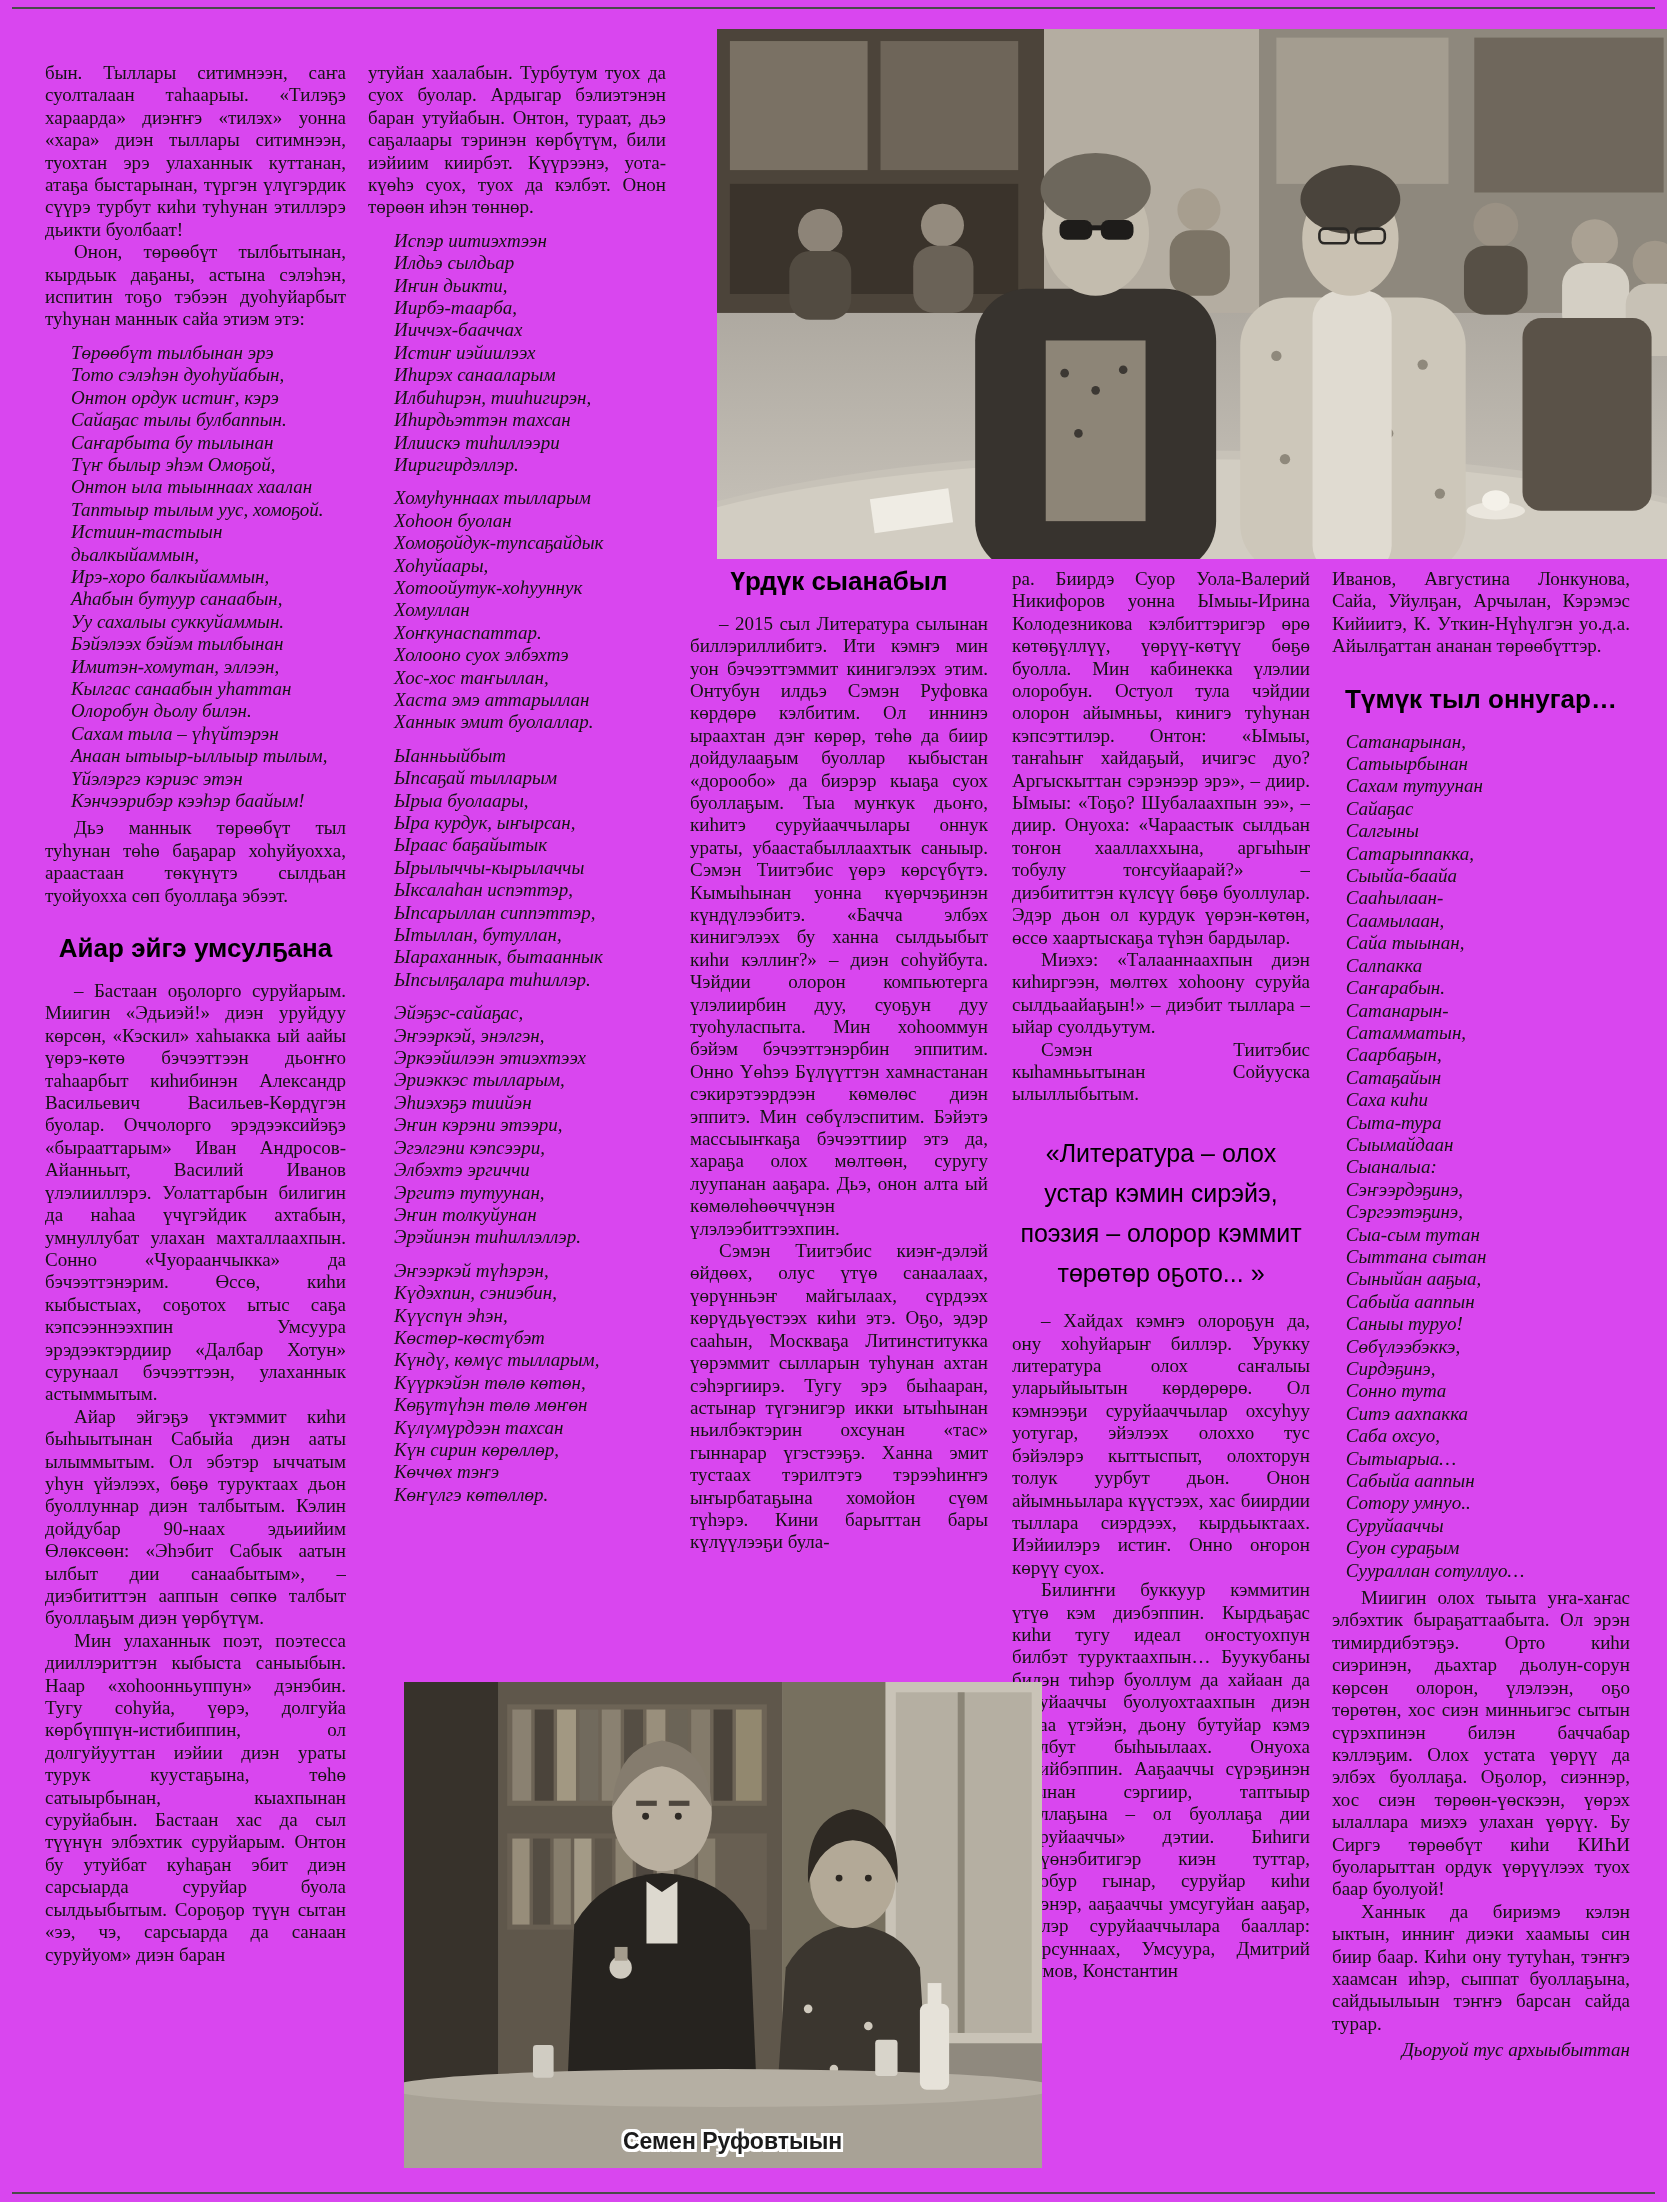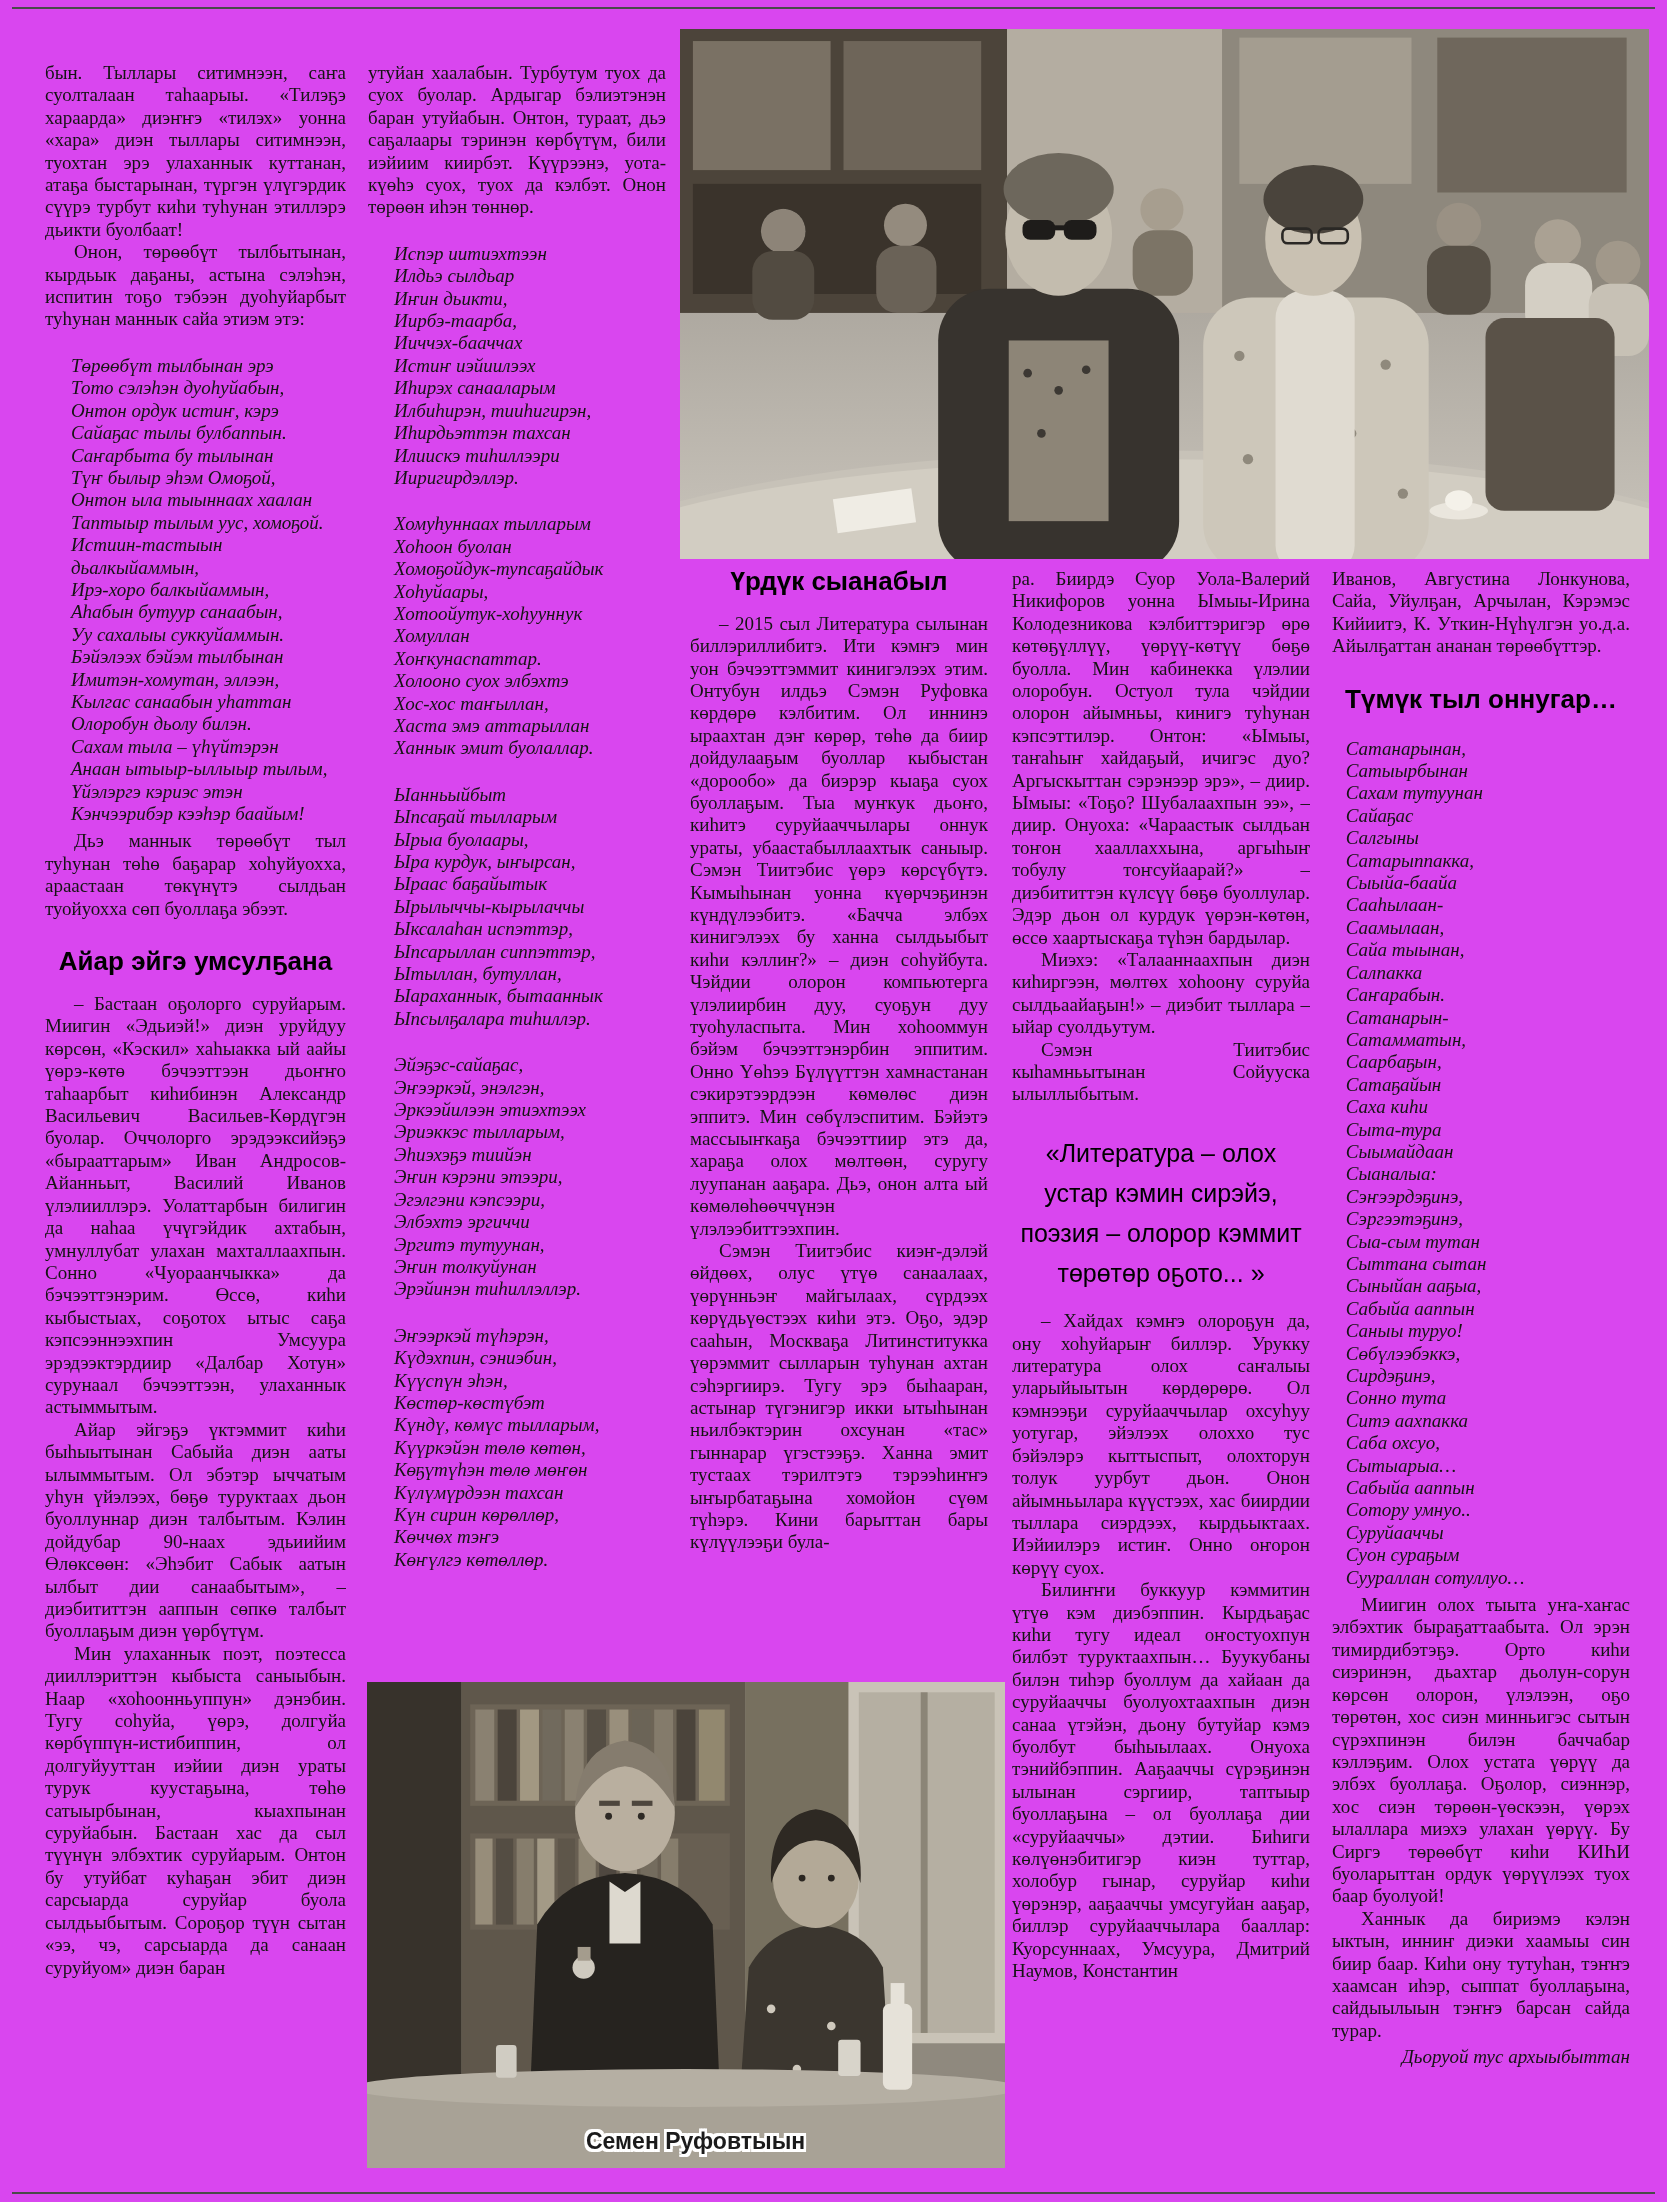--- a/index.html
+++ b/index.html
@@ -9,31 +9,31 @@
   .rule.top{top:6.9px;}
   .rule.bottom{top:2192px;}
   .col{position:absolute;text-align:justify;font-size:19px;line-height:22.4px;overflow:hidden;}
   #c1{left:45px;top:62px;width:301px;height:2125px;}
   #c2{left:368px;top:62px;width:298px;height:1609px;}
   #c3{left:690px;top:564px;width:298px;height:1118px;}
   #c4{left:1012px;top:568px;width:298px;height:1630px;}
   #c5{left:1332px;top:568px;width:298px;height:1630px;}
   .para{margin:0;text-indent:29px;}
   .noindent{text-indent:0;}
-  .poem{margin:24px 0 0 26px;font-style:italic;text-align:left;}
+  .poem{margin:11px 0 0 26px;font-style:italic;text-align:left;}
   #c5 .poem{margin-left:13.8px;}
   .poem + .para, .poem + .heading{margin-top:5px;}
   .poem-line{display:block;}
   .heading{font-family:"Liberation Sans", sans-serif;font-weight:bold;font-size:26px;
            line-height:30px;text-align:center;margin:26px 0 17px;text-indent:0;color:#000;}
   #c3 .heading:first-child{margin-top:1.7px;}
   .quote-heading{font-family:"Liberation Sans", sans-serif;font-weight:normal;font-size:25px;
            line-height:40px;text-align:center;margin:27.5px 3.4px 17px;text-indent:0;color:#000;}
   .credit{margin:3.4px 0 0;text-align:right;font-style:italic;text-indent:0;}
-  .photo{position:absolute;overflow:hidden;background:#9a948a;}
+  .photo{position:absolute;overflow:hidden;background:#9a948a;margin-left:37px;}
   .photo svg{display:block;width:100%;height:100%;}
   .top-photo{left:680px;top:29px;width:969px;height:530px;}
   .bottom-photo{left:367px;top:1682px;width:638px;height:486px;}
   .caption{position:absolute;left:219px;top:446px;font-family:"Liberation Sans", sans-serif;
            font-weight:bold;font-size:23px;color:#1b1b1b;white-space:nowrap;
            text-shadow:-2.6px -2.6px 0 #fff,2.6px -2.6px 0 #fff,-2.6px 2.6px 0 #fff,2.6px 2.6px 0 #fff,
                        0 -2.6px 0 #fff,0 2.6px 0 #fff,-2.6px 0 0 #fff,2.6px 0 0 #fff;}
 </style>
 </head>
 <body>

